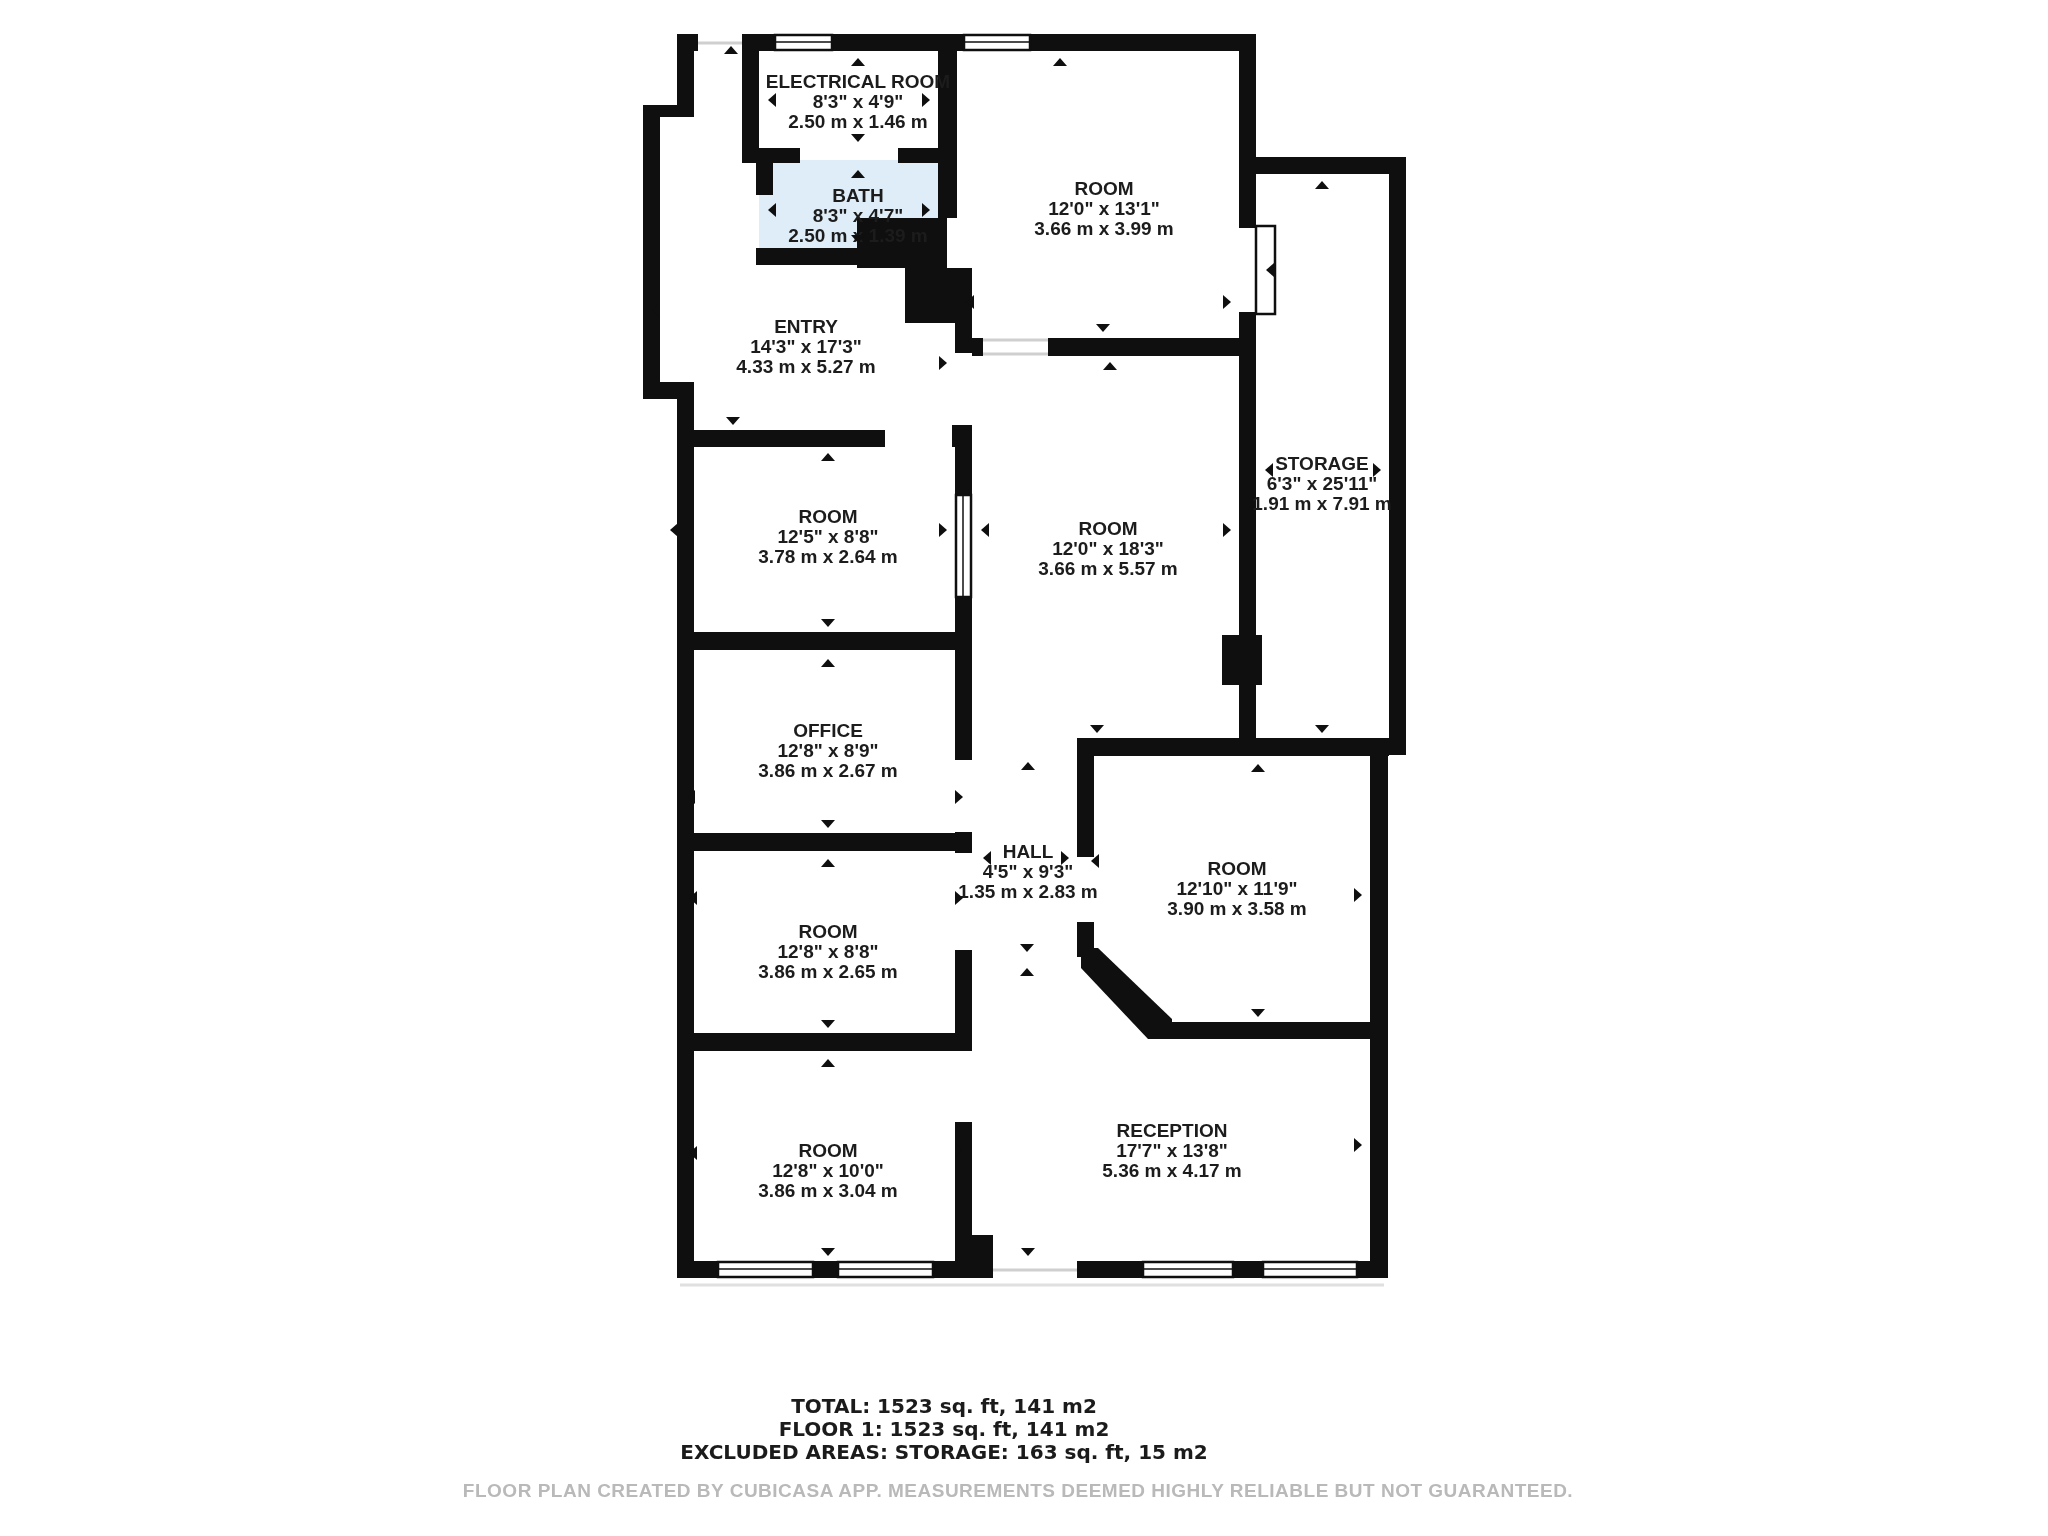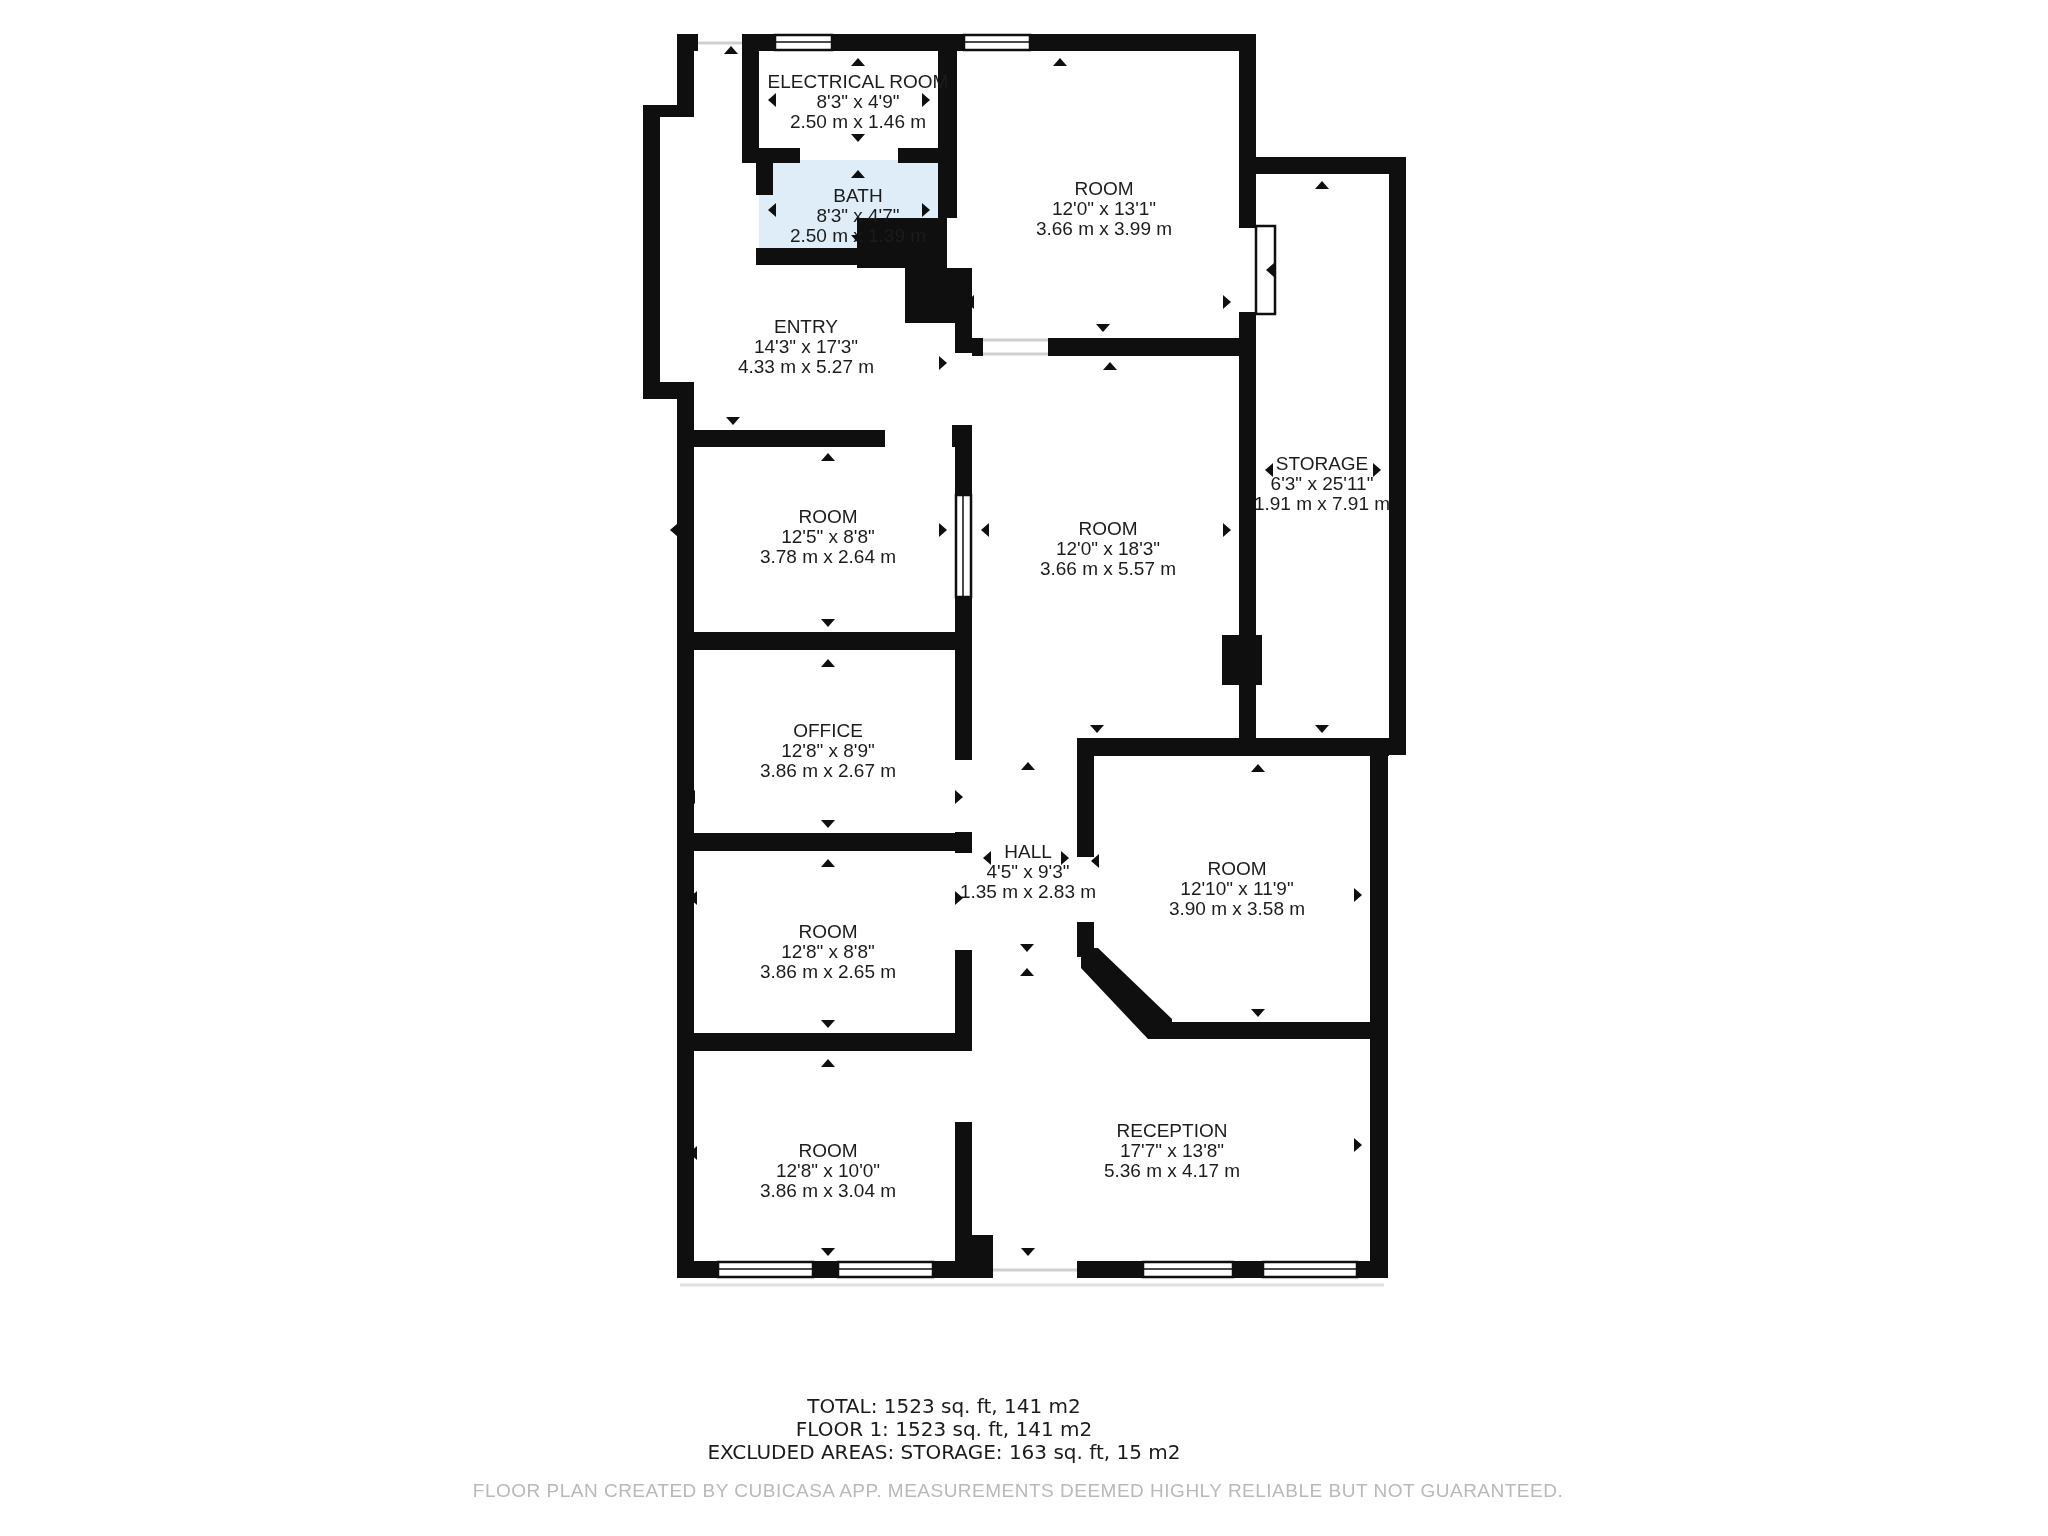--- a/index.html
+++ b/index.html
@@ -1,16 +1,16 @@
 <!DOCTYPE html>
 <html><head>
 <meta charset="utf-8">
 <style>
   html,body{margin:0;padding:0;background:#ffffff;}
-  .page{width:2048px;height:1536px;position:relative;background:#ffffff;overflow:hidden;}
+  .page{width:2048px;height:1536px;position:relative;background:#ffffff;overflow:hidden;font-weight:bold;}
   svg{display:block;}
   .wall{fill:#0f0f0f;stroke:none;}
   .room-label text{font-family:"Liberation Sans",sans-serif;font-size:19px;fill:#1c1c1c;text-anchor:middle;}
   .summary text{font-family:"DejaVu Sans",sans-serif;font-size:20px;fill:#1b1b1b;text-anchor:middle;}
   .disclaimer text{font-family:"Liberation Sans",sans-serif;font-size:19px;fill:#b9b9b9;text-anchor:middle;letter-spacing:.5px;}
   .win{fill:#ffffff;stroke:#0f0f0f;stroke-width:2.5;}
   .winline{stroke:#0f0f0f;stroke-width:1.5;}
   .opening{stroke:#cfcfcf;stroke-width:3;}
   .ground{stroke:#e0e0e0;stroke-width:3;}
   .doorleaf{fill:#ffffff;stroke:#0f0f0f;stroke-width:2.5;}

